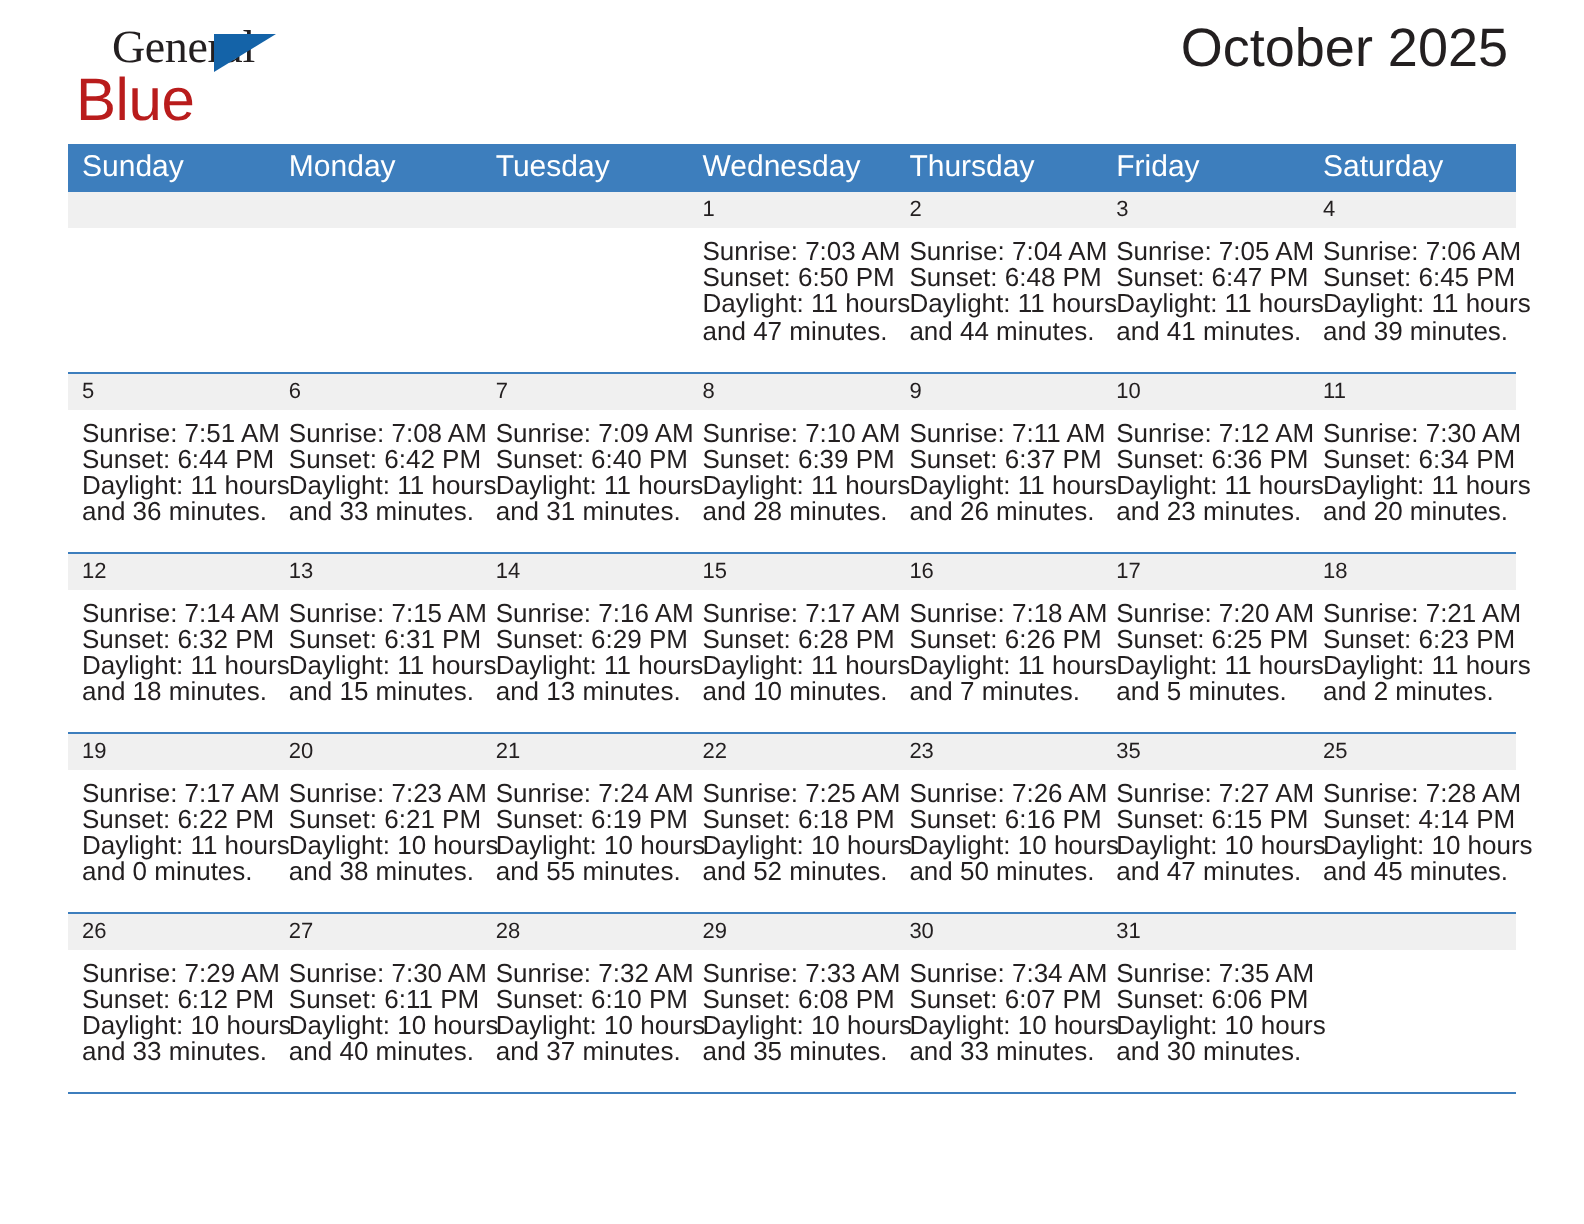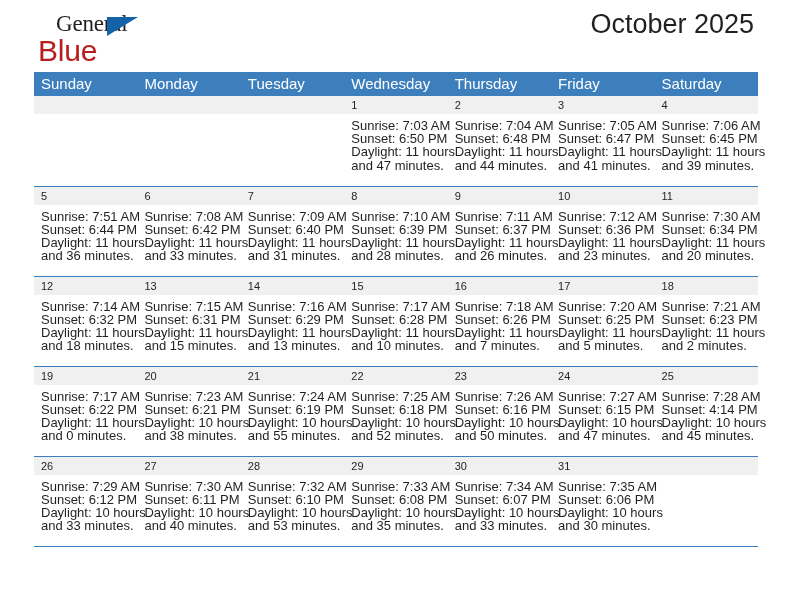--- a/index.html
+++ b/index.html
@@ -382,21 +382,21 @@
           <td class="day-cell">
             <div class="daybar">23</div>
             <div class="details">
               <div>Sunrise: 7:26 AM</div>
               <div>Sunset: 6:16 PM</div>
               <div>Daylight: 10 hours</div>
               <div>and 50 minutes.</div>
             </div>
           </td>
           <td class="day-cell">
-            <div class="daybar">24</div>
+            <div class="daybar">35</div>
             <div class="details">
               <div>Sunrise: 7:27 AM</div>
               <div>Sunset: 6:15 PM</div>
               <div>Daylight: 10 hours</div>
               <div>and 47 minutes.</div>
             </div>
           </td>
           <td class="day-cell">
             <div class="daybar">25</div>
             <div class="details">
@@ -425,21 +425,21 @@
               <div>Daylight: 10 hours</div>
               <div>and 40 minutes.</div>
             </div>
           </td>
           <td class="day-cell">
             <div class="daybar">28</div>
             <div class="details">
               <div>Sunrise: 7:32 AM</div>
               <div>Sunset: 6:10 PM</div>
               <div>Daylight: 10 hours</div>
-              <div>and 53 minutes.</div>
+              <div>and 37 minutes.</div>
             </div>
           </td>
           <td class="day-cell">
             <div class="daybar">29</div>
             <div class="details">
               <div>Sunrise: 7:33 AM</div>
               <div>Sunset: 6:08 PM</div>
               <div>Daylight: 10 hours</div>
               <div>and 35 minutes.</div>
             </div>

